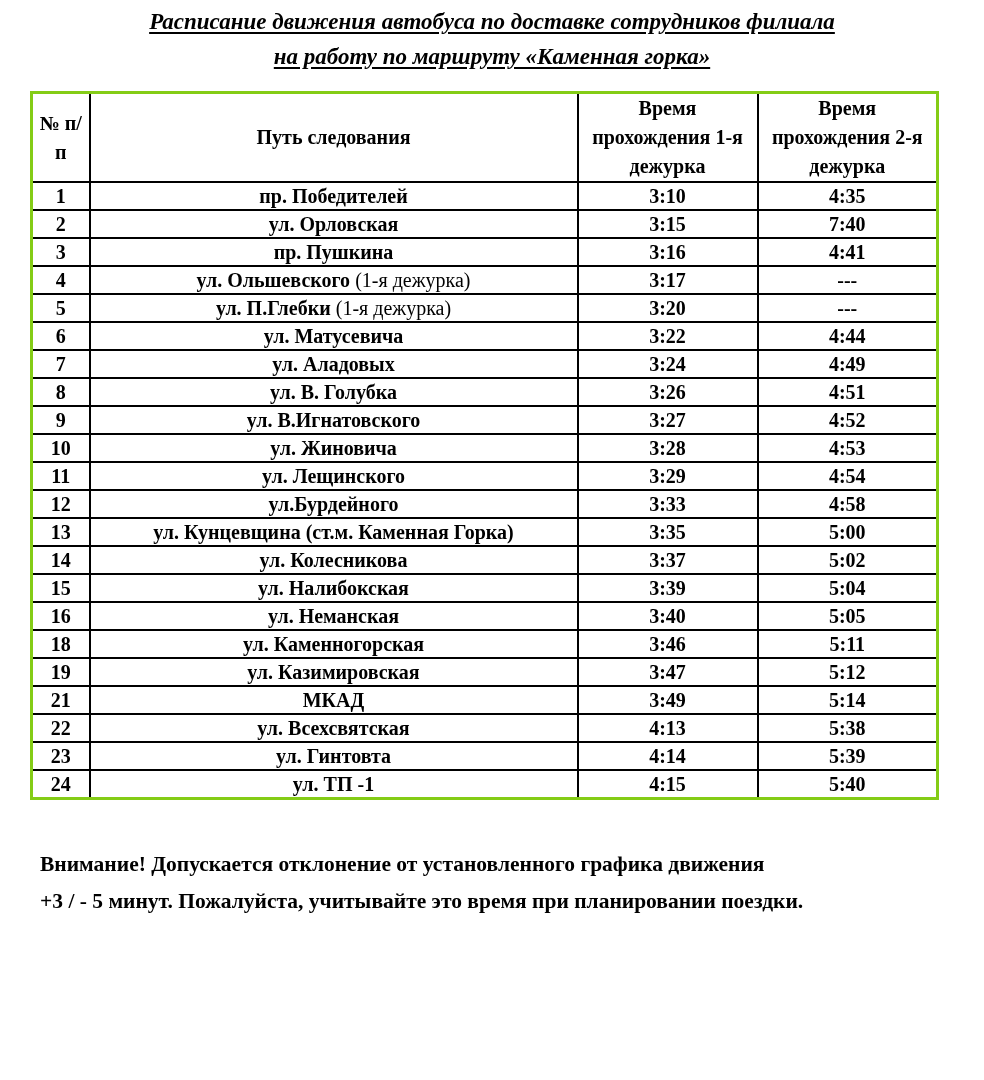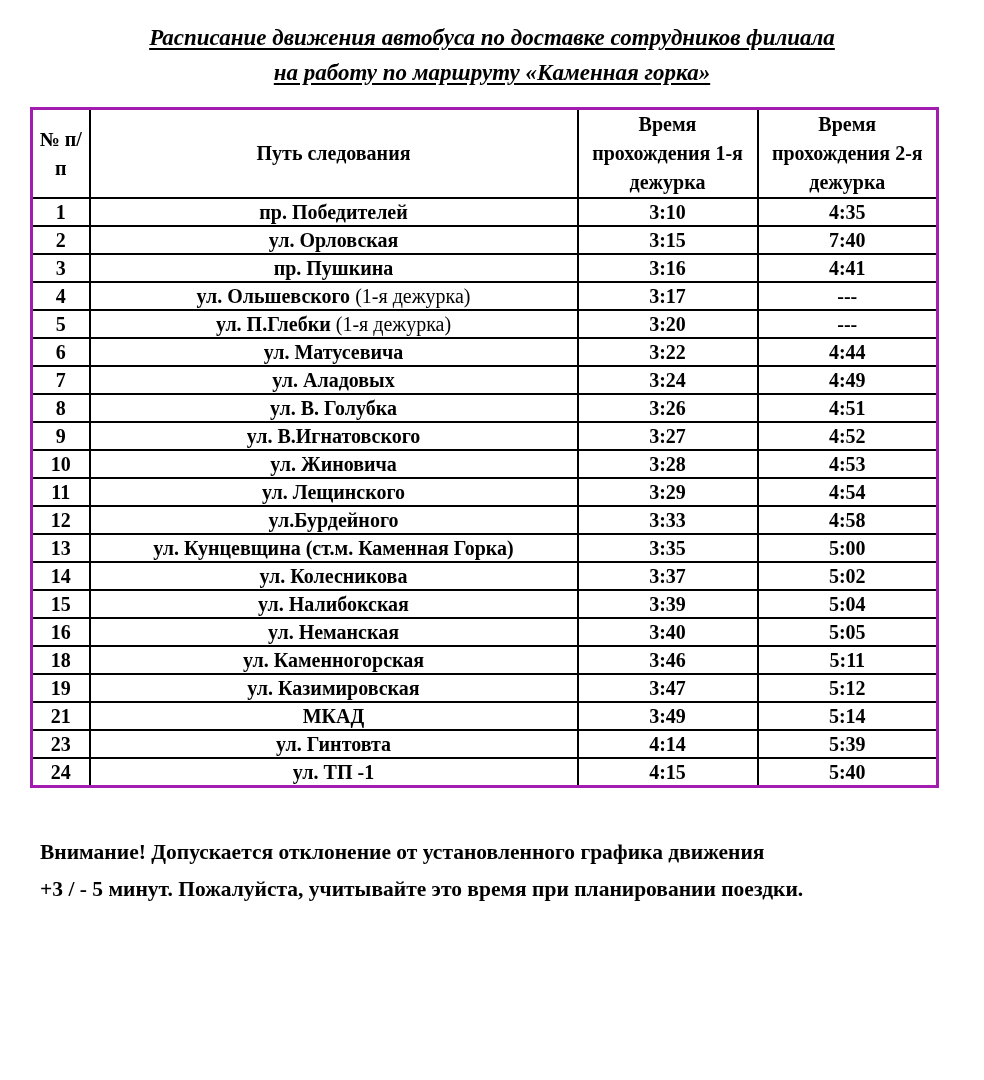--- a/index.html
+++ b/index.html
@@ -5,40 +5,40 @@
   * { box-sizing: border-box; }
   body {
     margin: 0;
     width: 984px;
     height: 1080px;
     background: #ffffff;
     color: #000000;
     font-family: "Liberation Serif", "DejaVu Serif", serif;
     overflow: hidden;
   }
-  .page { padding-top: 20px; }
+  .page { padding-top: 4px; }
 
   .title-block {
     text-align: center;
     font-weight: bold;
     font-style: italic;
     font-size: 23px;
     line-height: 35px;
   }
   .title-line span {
     text-decoration: underline;
     text-underline-offset: 3px;
   }
 
   table.schedule {
     border-collapse: collapse;
     table-layout: fixed;
     width: 906px;
     margin: 17px 0 0 30px;
-    border: 3px solid #a21caf;
+    border: 3px solid #84cc16;
   }
   .schedule th, .schedule td {
     border: 2px solid #000;
     text-align: center;
     vertical-align: middle;
     font-weight: bold;
     font-size: 20px;
     padding: 0 3px;
     overflow: hidden;
   }
@@ -195,20 +195,26 @@
           <td>3:47</td>
           <td>5:12</td>
         </tr>
         <tr>
           <td>21</td>
           <td><span>МКАД</span></td>
           <td>3:49</td>
           <td>5:14</td>
         </tr>
         <tr>
+          <td>22</td>
+          <td><span>ул. Всехсвятская</span></td>
+          <td>4:13</td>
+          <td>5:38</td>
+        </tr>
+        <tr>
           <td>23</td>
           <td><span>ул. Гинтовта</span></td>
           <td>4:14</td>
           <td>5:39</td>
         </tr>
         <tr>
           <td>24</td>
           <td><span>ул. ТП -1</span></td>
           <td>4:15</td>
           <td>5:40</td>

